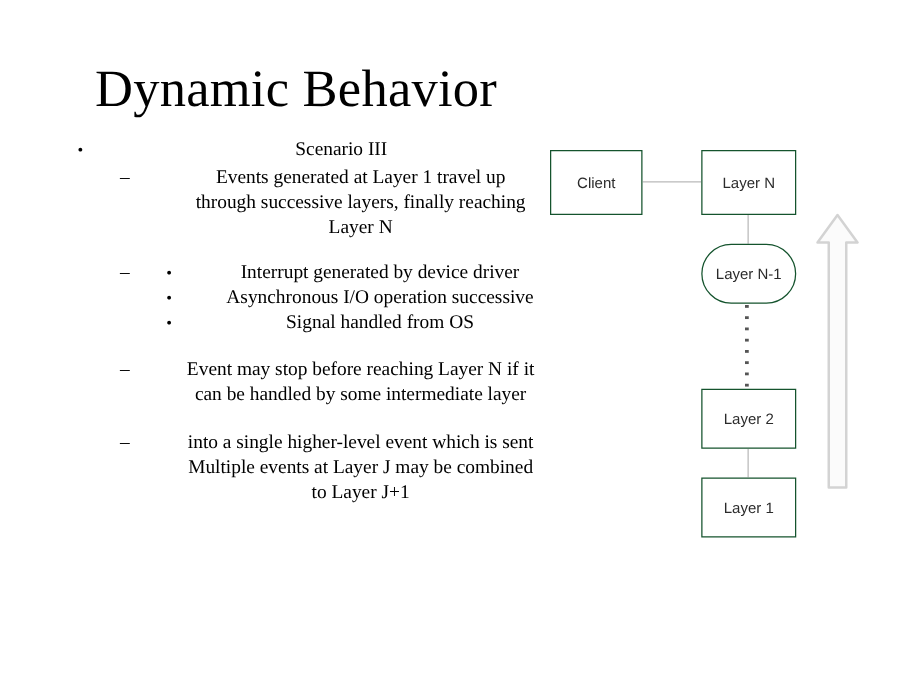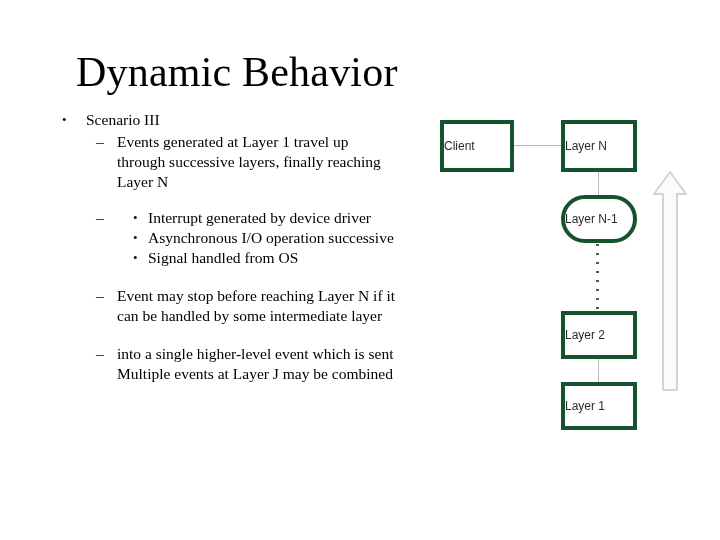--- a/index.html
+++ b/index.html
@@ -88,26 +88,27 @@
     position: absolute;
     left: 430px;
     top: 110px;
     width: 290px;
     height: 340px;
     font-family: "Liberation Sans", "DejaVu Sans", sans-serif;
   }
   .node {
     position: absolute;
     box-sizing: border-box;
-    border: 4px solid #14532d;
+    border: 1px solid #14532d;
     background: #ffffff;
     color: #2b2b2b;
     font-size: 12px;
     display: flex;
     align-items: center;
+    justify-content: center;
     text-align: center;
   }
   #node-client  { left: 10px;  top: 10px;  width: 74px; height: 52px; }
   #node-layer-n { left: 131px; top: 10px;  width: 76px; height: 52px; }
   #node-layer-n1{ left: 131px; top: 85px;  width: 76px; height: 48px; border-radius: 24px; }
   #node-layer-2 { left: 131px; top: 201px; width: 76px; height: 48px; }
   #node-layer-1 { left: 131px; top: 272px; width: 76px; height: 48px; }
 
   .conn {
     position: absolute;
@@ -132,21 +133,21 @@
     position: absolute;
     left: 222px;
     top: 60px;
     width: 36px;
     height: 222px;
     overflow: visible;
   }
   #up-arrow svg { display: block; }
 
   
-  .nowrap { white-space: nowrap; }
+  .nowrap { white-space: nowrap; text-align: center; }
 </style>
 </head>
 <body>
 
 <div id="slide">
 
   <div id="slide-title">Dynamic Behavior</div>
 
   <div id="body">
 
@@ -188,20 +189,21 @@
       <span class="txt nowrap">Event may stop before reaching Layer N if it</span>
       <span class="txt nowrap">can be handled by some intermediate layer</span>
     </div>
 
     <div class="gap-m"></div>
 
     <div class="lvl2">
       <span class="mark">–</span>
       <span class="txt nowrap">into a single higher-level event which is sent</span>
       <span class="txt nowrap">Multiple events at Layer J may be combined</span>
+      <span class="txt nowrap">to Layer J+1</span>
     </div>
 
   </div>
 
   <div id="diagram">
 
     <div class="conn" id="conn-client-layern"></div>
     <div class="conn" id="conn-n-n1"></div>
     <div id="conn-dots"></div>
     <div class="conn" id="conn-2-1"></div>

